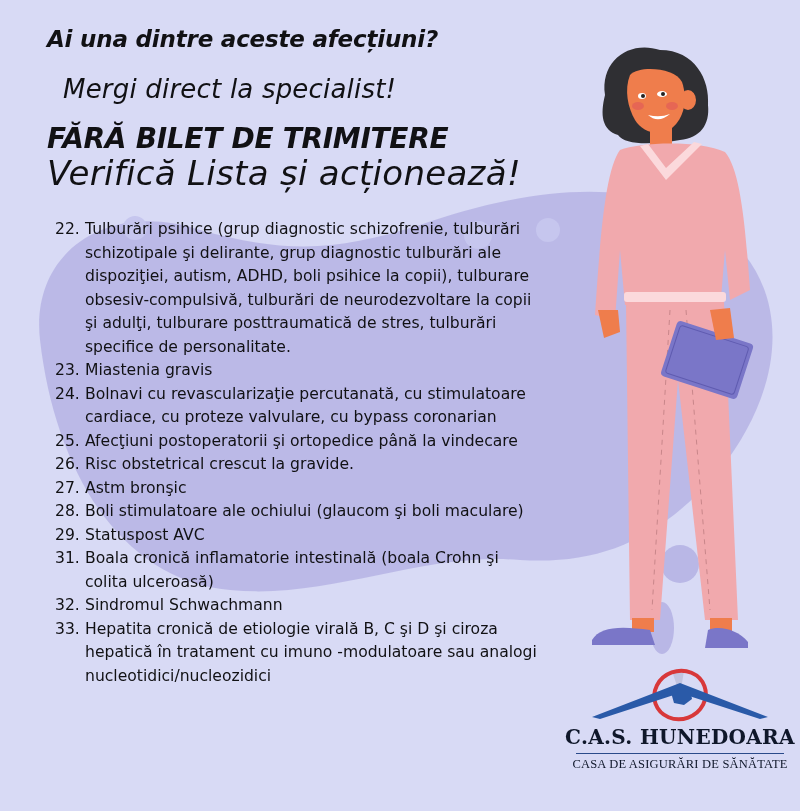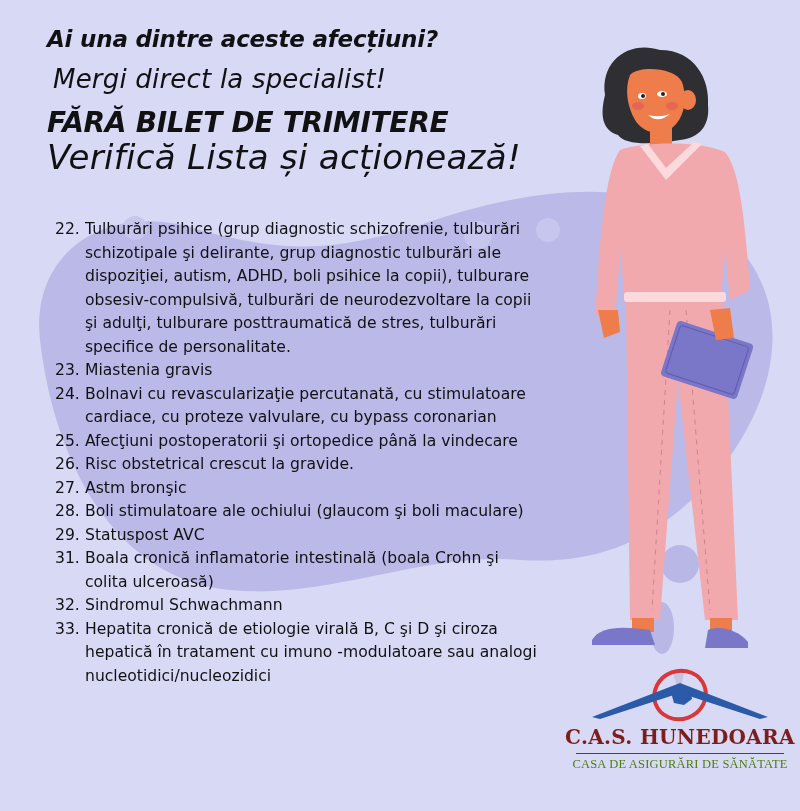--- a/index.html
+++ b/index.html
@@ -5,41 +5,41 @@
     html, body { margin: 0; padding: 0; }
     body {
       width: 800px; height: 811px; overflow: hidden; position: relative;
       background: #d8daf5;
       font-family: "DejaVu Sans", sans-serif;
       color: #111114;
     }
     .bg-blob { position: absolute; left: 0; top: 0; width: 800px; height: 811px; z-index: 0; }
     .header { position: absolute; left: 47px; top: 22px; z-index: 2; font-style: italic; }
     .h1 { font-weight: bold; font-size: 23px; letter-spacing: -0.2px; margin: 0; line-height: 34px; }
-    .h2 { font-size: 26px; margin: 6px; line-height: 34px; letter-spacing: 0.2px; }
+    .h2 { font-size: 26px; margin: 16px; line-height: 34px; letter-spacing: 0.2px; }
     .h3 { font-weight: bold; font-size: 28px; margin: 10px 0 0 0; line-height: 34px; letter-spacing: -0.3px; }
     .h4 { font-size: 34px; margin: 0; line-height: 34px; letter-spacing: 0.3px; }
     .list {
       position: absolute; left: 47px; top: 210px; width: 490px; z-index: 2;
       list-style: none; margin: 8px; padding: 0;
       font-size: 15.6px; line-height: 23.5px;
     }
     .list li { display: flex; }
     .list .num { width: 30px; flex: none; }
     .list .txt { flex: 1; }
     .figure { position: absolute; left: 560px; top: 20px; width: 240px; height: 640px; z-index: 1; }
     .logo { position: absolute; left: 560px; top: 665px; width: 240px; z-index: 2; text-align: center; }
     .logo svg { display: block; margin: 0 auto; }
     .logo-title {
       font-family: "DejaVu Serif", serif; font-weight: bold;
-      color: #7f1d1d; font-size: 20px; letter-spacing: 0.3px; margin-top: 2px;
+      color: #0f172a; font-size: 20px; letter-spacing: 0.3px; margin-top: 2px;
     }
     .logo-rule { height: 1px; background: #2a4a8a; width: 208px; margin: 4px auto 3px auto; }
     .logo-sub {
-      font-family: "Liberation Serif", serif; color: #4d7c0f; font-size: 12.5px; letter-spacing: 0.2px;
+      font-family: "Liberation Serif", serif; color: #0f172a; font-size: 12.5px; letter-spacing: 0.2px;
     }
   </style>
 </head>
 <body>
 
 <svg class="bg-blob" viewBox="0 0 800 811" xmlns="http://www.w3.org/2000/svg">
   <path d="M40 340 C 30 250, 110 200, 200 230 C 290 255, 340 250, 420 225 C 520 190, 640 170, 720 230 C 790 285, 790 380, 720 470 C 660 540, 600 565, 520 560 C 420 552, 330 600, 230 590 C 120 580, 55 470, 40 340 Z" fill="#b9b7e6" opacity="0.95"></path>
   <circle cx="135" cy="228" r="12" fill="#c6c6ee"></circle>
   <circle cx="478" cy="235" r="14" fill="#c6c6ee"></circle>
   <circle cx="548" cy="230" r="12" fill="#c6c6ee"></circle>

